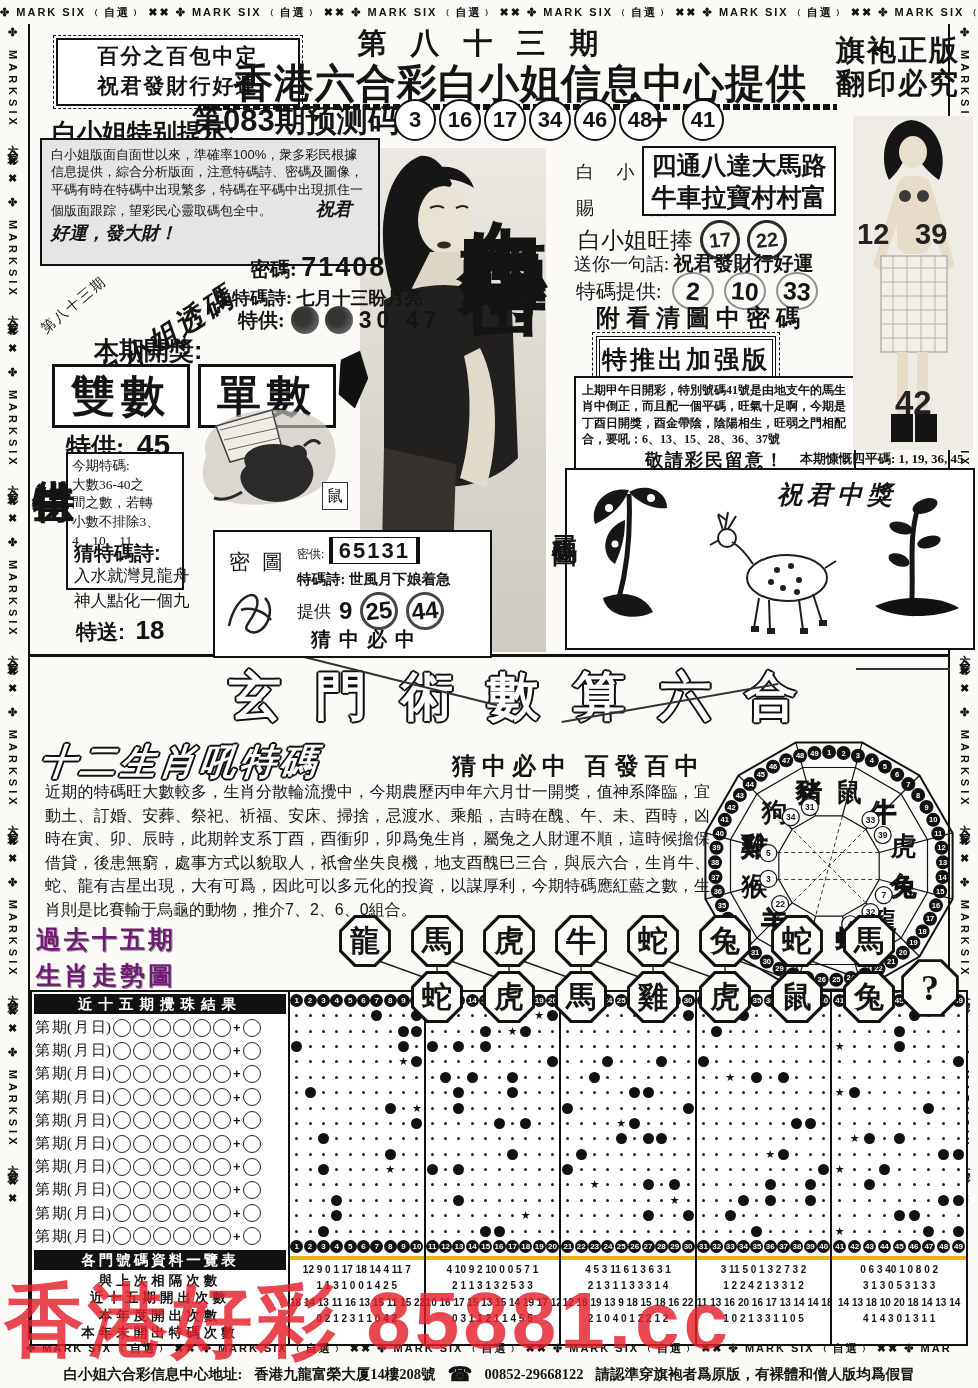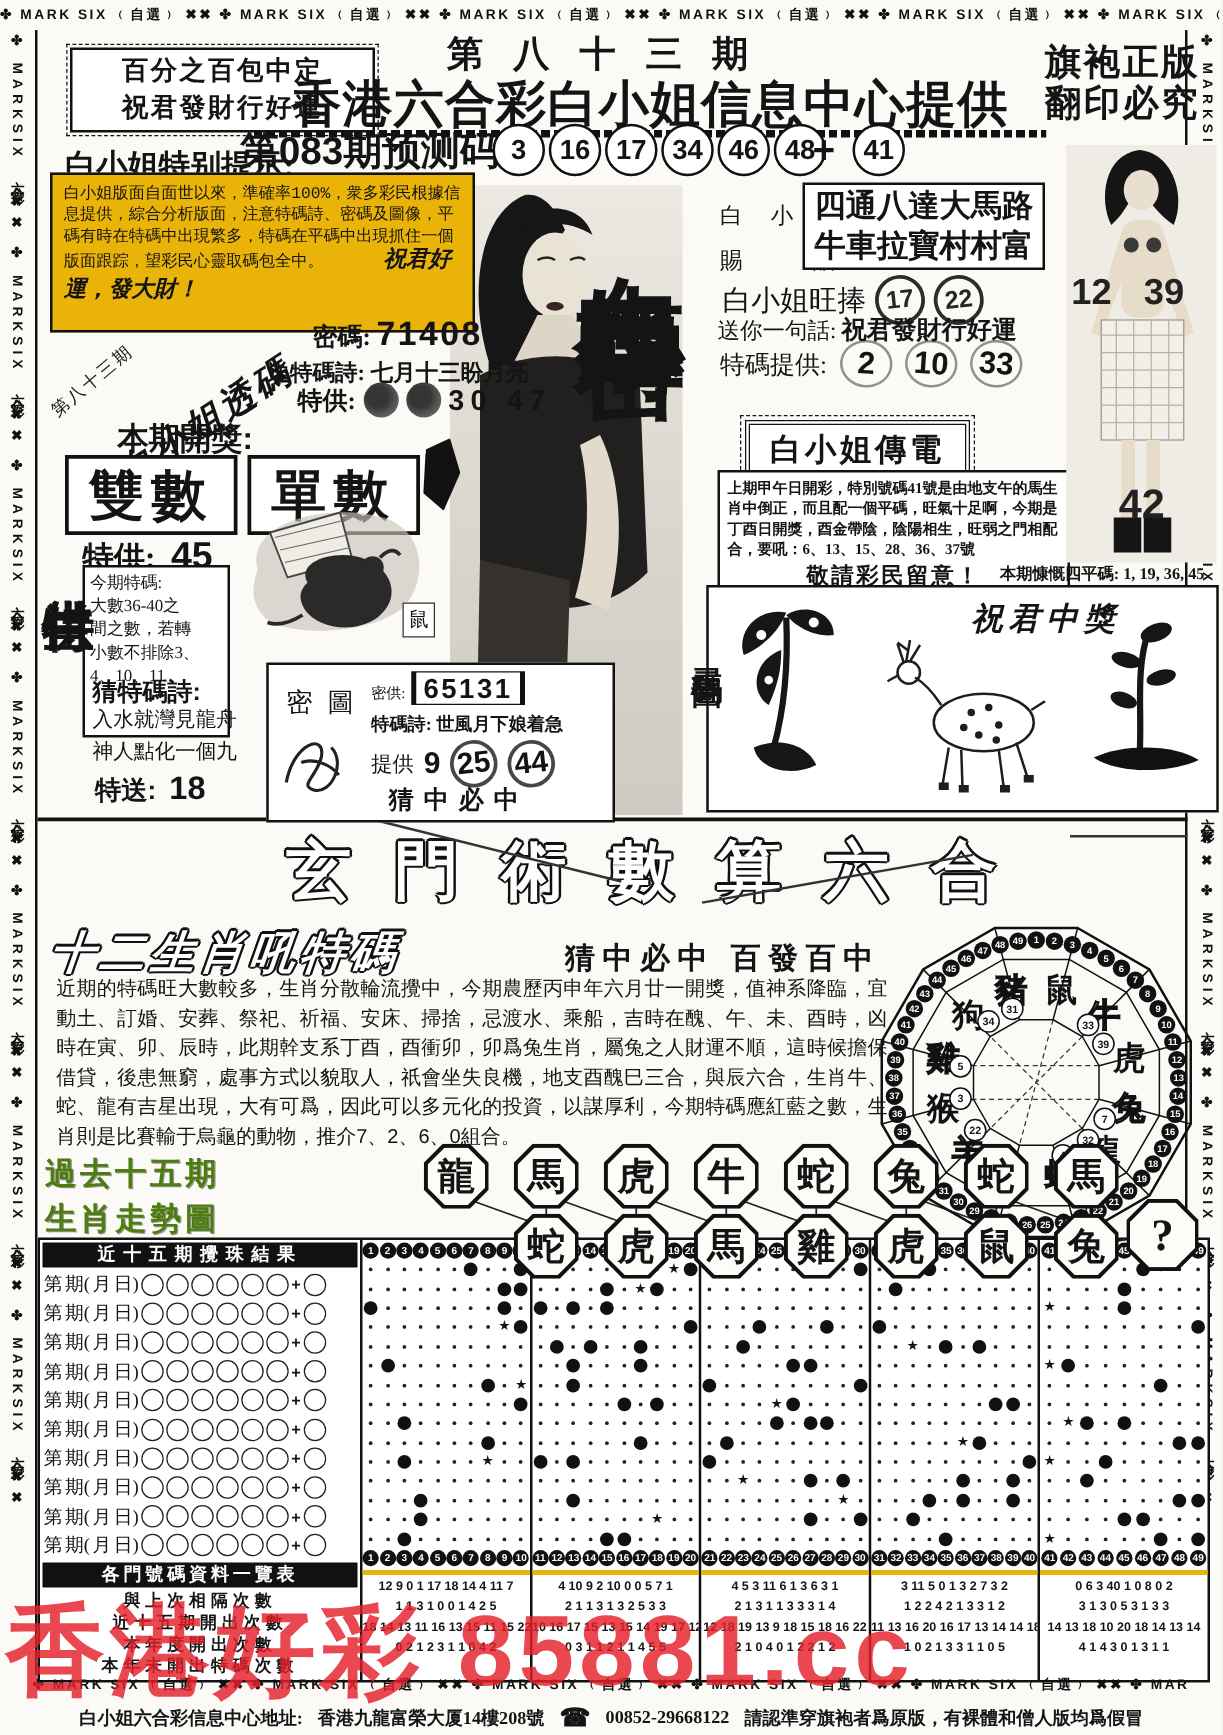--- a/index.html
+++ b/index.html
@@ -30,21 +30,21 @@
   #tip-label{left:52px;top:116px;font-size:25px;font-weight:bold;font-family:"Liberation Serif",serif;}
   #tip-issue{left:192px;top:100px;font-size:31px;font-weight:bold;}
   #predict-circles{left:394px;top:99px;display:flex;gap:3px;}
   .cnum{display:inline-flex;width:38px;height:38px;border:2.5px solid #111;border-radius:50%;
         align-items:center;justify-content:center;font-weight:bold;font-size:22px;background:#fff;flex:0 0 auto;}
   #predict-plus{left:650px;top:102px;font-size:31px;font-weight:bold;}
   #predict-bonus{left:682px;top:99px;}
   #hdr-note{left:842px;top:94px;width:126px;font-size:12.5px;font-weight:bold;line-height:1.3;text-align:center;z-index:3;}
   
   #intro-box{left:40px;top:138px;width:318px;height:112px;border:2px solid #111;padding:6px 9px;
-             font-size:13px;line-height:1.33;font-family:Liberation Mono, monospace;background:#eab308;}
+             font-size:13px;line-height:1.33;font-family:Liberation Sans, sans-serif;background:#e5e5e5;}
   #intro-wish{font-size:18px;font-weight:bold;font-style:italic;margin-left:40px;}
   #diag-issue{left:34px;top:296px;transform:rotate(-40deg);font-size:14px;letter-spacing:2px;font-family:"Liberation Serif",serif;}
   #diag-title{left:84px;top:318px;transform:rotate(-33deg);font-size:29px;font-weight:bold;letter-spacing:3px;
               font-family:"Liberation Serif",serif;font-style:italic;}
   #micode-line{left:250px;top:252px;white-space:nowrap;z-index:3;}
   #micode-line .lab{font-size:20px;font-weight:bold;font-family:"Liberation Serif",serif;}
   #micode-line .val{font-size:27px;font-weight:bold;letter-spacing:2px;}
   #poem-line{left:214px;top:286px;font-size:18px;font-weight:bold;font-family:"Liberation Serif",serif;white-space:nowrap;z-index:3;}
   #tg-line{left:238px;top:306px;display:flex;align-items:center;gap:6px;z-index:3;}
   #tg-line .lab{font-size:20px;font-weight:bold;font-family:"Liberation Serif",serif;}
@@ -127,21 +127,21 @@
   #hr1{left:30px;top:654px;width:920px;height:2.5px;background:#111;}
   #banner{left:130px;top:662px;width:800px;text-align:center;font-size:52px;font-weight:bold;letter-spacing:34px;
           white-space:nowrap;font-family:"Liberation Serif",serif;}
   .bline{background:#333;height:2px;}
   #bline1{left:300px;top:680px;width:200px;transform:rotate(14deg);}
   #bline2{left:560px;top:702px;width:220px;transform:rotate(-10deg);}
   #bline3{left:856px;top:668px;width:94px;}
   #sub-left{left:40px;top:738px;font-size:36px;font-weight:bold;font-style:italic;letter-spacing:4px;transform:skewX(-6deg);}
   #sub-right{left:452px;top:750px;font-size:24px;font-weight:bold;letter-spacing:6px;}
   #body-para{left:45px;top:780px;width:665px;font-size:16px;line-height:1.47;text-align:justify;font-weight:500;}
-  #trend-label{left:36px;top:922px;font-size:25px;font-weight:bold;line-height:1.42;letter-spacing:3px;color:#4d7c0f;
+  #trend-label{left:36px;top:922px;font-size:25px;font-weight:bold;line-height:1.42;letter-spacing:3px;color:#701a75;
                text-shadow:1px 1px 0 #999;}
   #zod-top{left:338px;top:914px;display:flex;gap:18px;z-index:2;}
   #zod-bottom{left:410px;top:970px;display:flex;gap:18px;z-index:2;}
   .octa{position:relative;width:54px;height:54px;clip-path:polygon(30% 2%,70% 2%,98% 30%,98% 70%,70% 98%,30% 98%,2% 70%,2% 30%);
         background:#111;display:flex;align-items:center;justify-content:center;flex:0 0 auto;}
   .octa-in{width:46px;height:46px;clip-path:polygon(30% 0,70% 0,100% 30%,100% 70%,70% 100%,30% 100%,0 70%,0 30%);
            background:#fdfcf8;display:flex;align-items:center;justify-content:center;font-size:30px;font-weight:bold;
            font-family:"Liberation Serif",serif;}
   #zod-q{left:900px;top:958px;width:60px;height:60px;z-index:2;}
   #zod-q .octa-in{width:52px;height:52px;font-size:36px;}
@@ -323,21 +323,22 @@
   <div id="say-line" class="abs">
     <span class="lab">送你一句話:</span>
     <span class="val">祝君發財行好運</span>
   </div>
   <div id="tm-line" class="abs">
     <span class="lab">特碼提供:</span>
     <span class="lightring">2</span>
     <span class="lightring">10</span>
     <span class="lightring">33</span>
   </div>
-  <div id="dian-box" class="abs">白小姐傳電</div>
+  <div id="see-line" class="abs">附看清圖中密碼</div>
+  <div id="dian-box" class="abs">特推出加强版</div>
   <div id="dian-para" class="abs">
     <span>上期甲午日開彩，特別號碼41號是由地支午的馬生肖中倒正，而且配一個平碼，旺氣十足啊，今期是丁酉日開獎，酉金帶陰，陰陽相生，旺弱之門相配合，要吼：6、13、15、28、36、37號</span>
     <div id="dian-note">敬請彩民留意！</div>
   </div>
   <div id="ping-note" class="abs">本期慷慨四平碼: 1, 19, 36, 45</div>
   <div id="wish-box" class="abs">
     <div id="wish-cap" class="abs">祝君中獎</div>
     <svg class="abs" style="left:8px;top:10px" width="110" height="150" viewBox="0 0 110 150">
       <path d="M54,10 C30,6 14,26 20,44 C34,38 48,26 54,10 Z" fill="#161616"></path>
       <path d="M54,12 C70,2 92,10 92,28 C78,30 62,22 54,12 Z" fill="#161616"></path>

